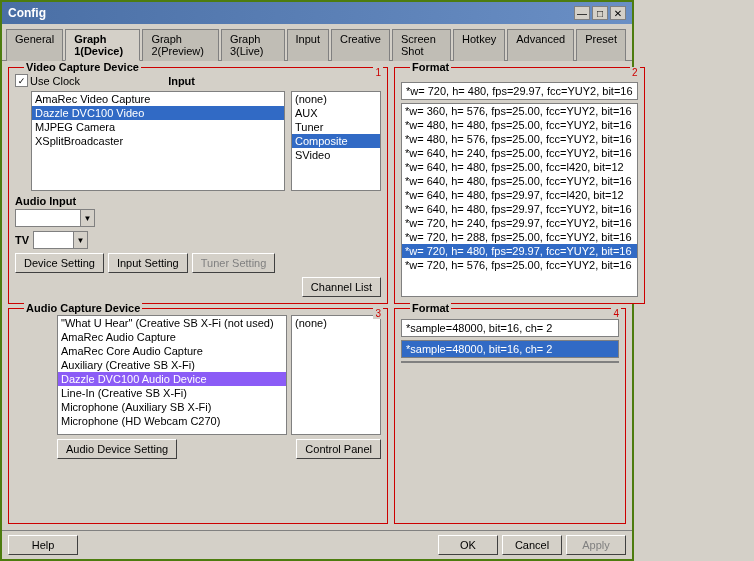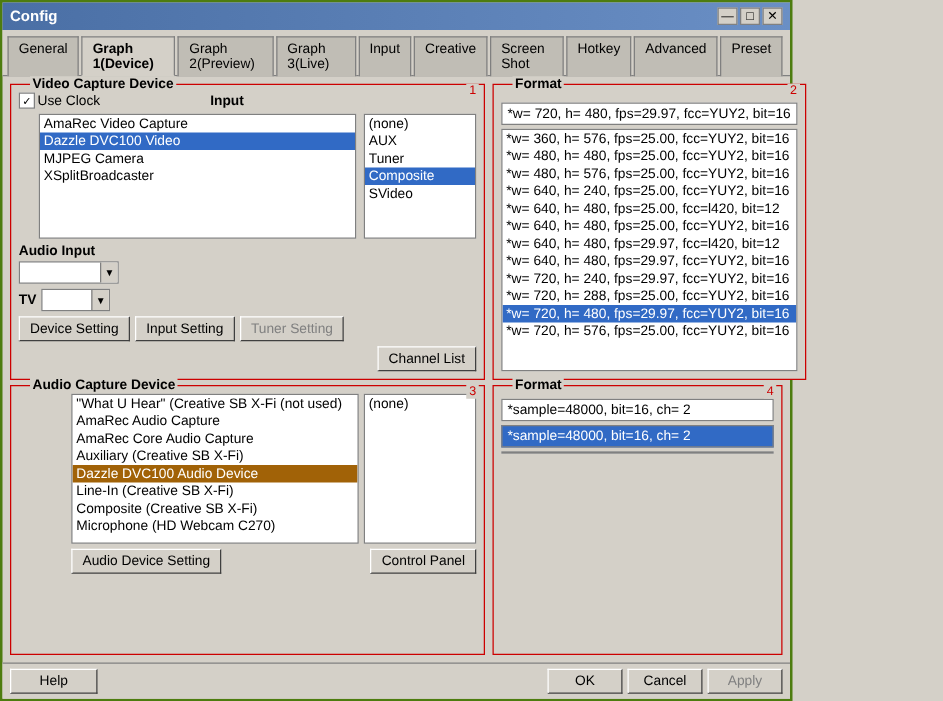--- a/index.html
+++ b/index.html
@@ -286,21 +286,21 @@
       border: 1px solid #808080;
       flex: 1;
       overflow-y: auto;
       font-size: 11px;
     }
     .audio-item {
       padding: 1px 3px;
       cursor: pointer;
     }
     .audio-item.selected {
-      background: #a16207;
+      background: #8b5cf6;
       color: white;
     }
     .audio-input-list {
       background: white;
       border: 1px solid #808080;
       width: 90px;
       overflow-y: auto;
       font-size: 11px;
     }
     .audio-buttons-row {
@@ -490,21 +490,21 @@
         <span class="panel-title">Audio Capture Device</span>
         <span class="panel-num">3</span>
         <div class="audio-list-area">
           <div class="audio-listbox" style="height:120px;">
             <div class="audio-item">"What U Hear" (Creative SB X-Fi (not used)</div>
             <div class="audio-item">AmaRec Audio Capture</div>
             <div class="audio-item">AmaRec Core Audio Capture</div>
             <div class="audio-item">Auxiliary (Creative SB X-Fi)</div>
             <div class="audio-item selected">Dazzle DVC100 Audio Device</div>
             <div class="audio-item">Line-In (Creative SB X-Fi)</div>
-            <div class="audio-item">Composite (Creative SB X-Fi)</div>
+            <div class="audio-item">Microphone (Auxiliary SB X-Fi)</div>
             <div class="audio-item">Microphone (HD Webcam C270)</div>
           </div>
           <div class="audio-input-list" style="height:120px;">
             <div class="audio-item">(none)</div>
           </div>
         </div>
         <div class="audio-buttons-row">
           <button class="btn">Audio Device Setting</button>
           <button class="btn">Control Panel</button>
         </div>

